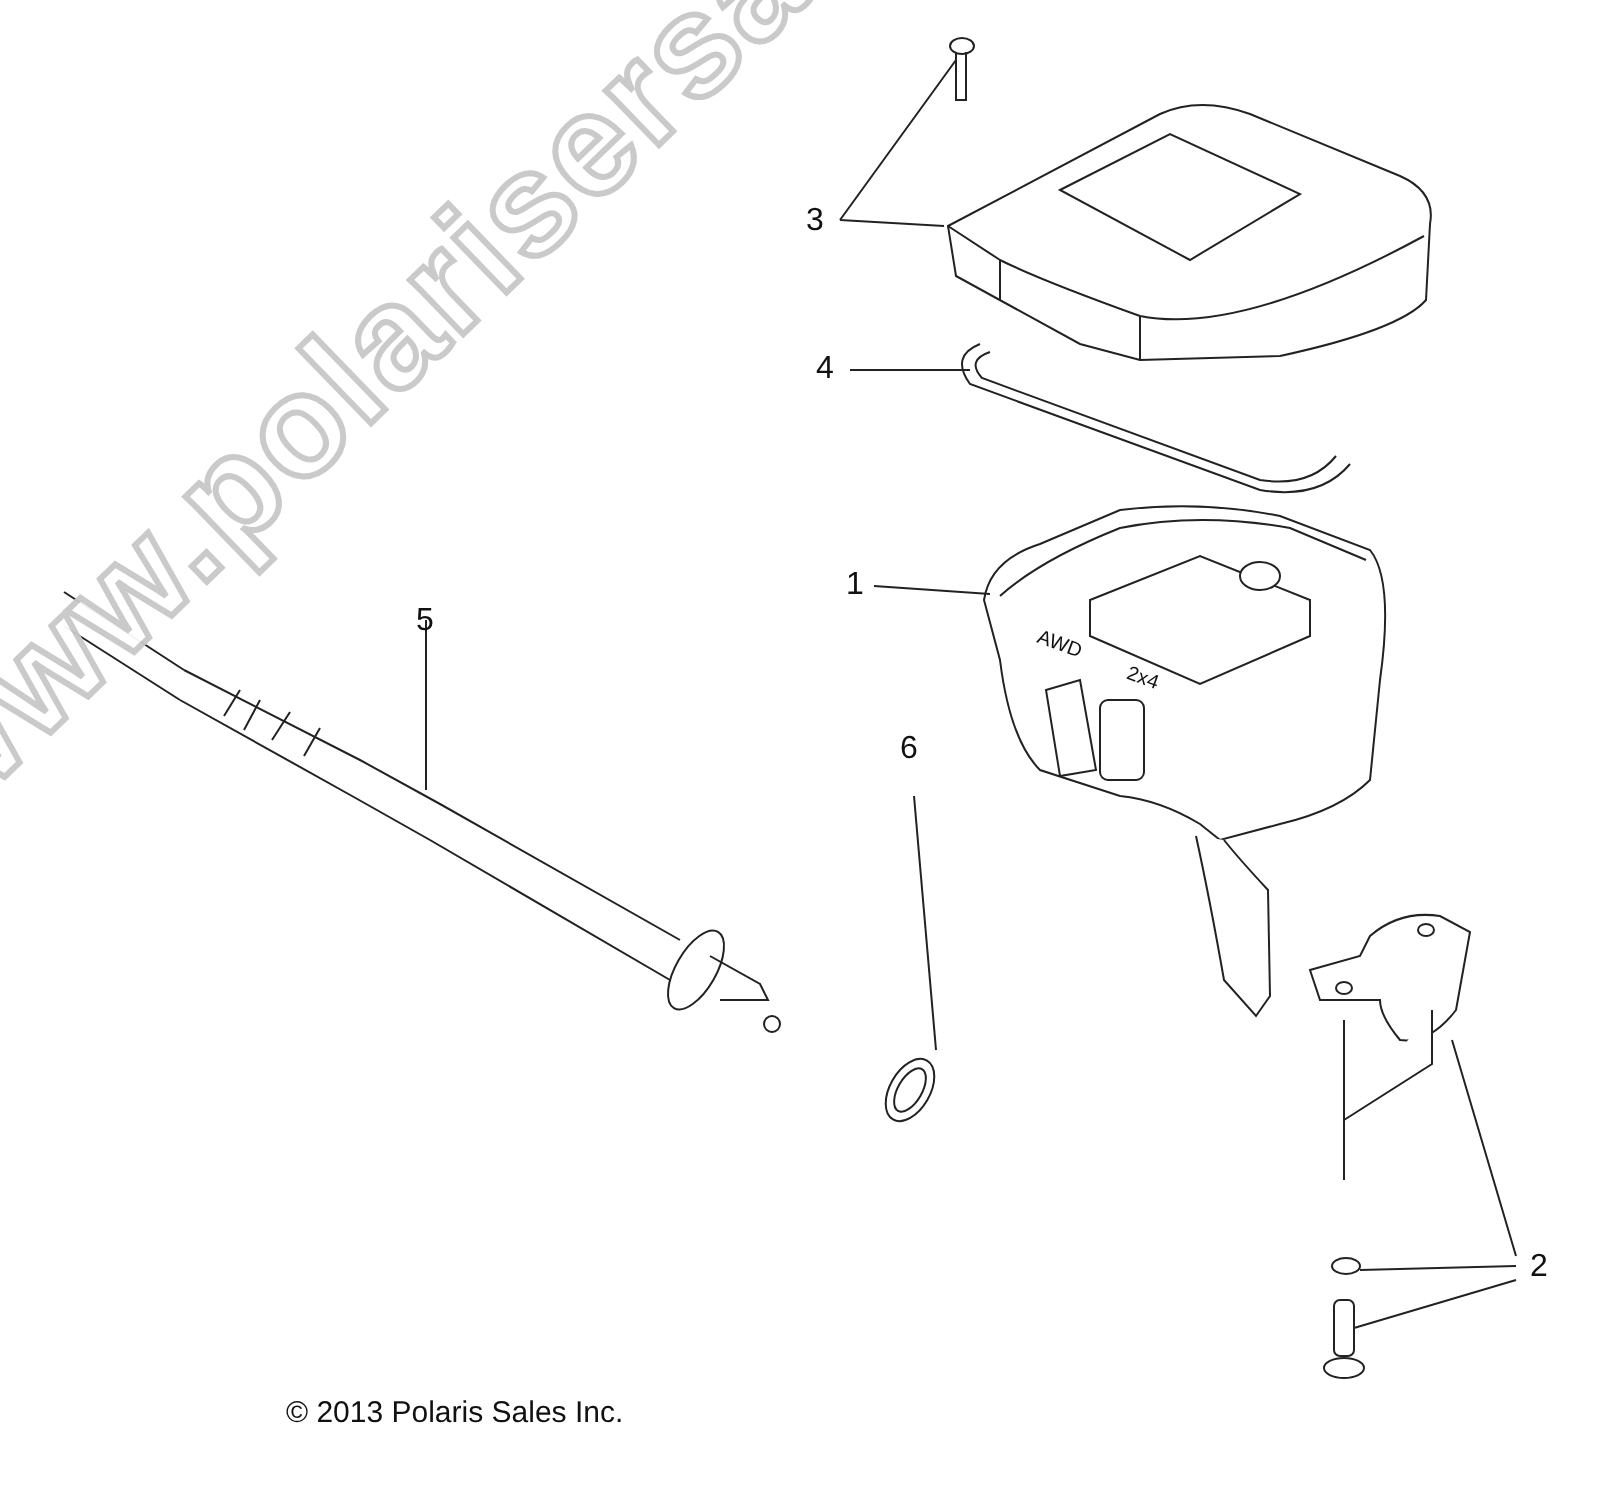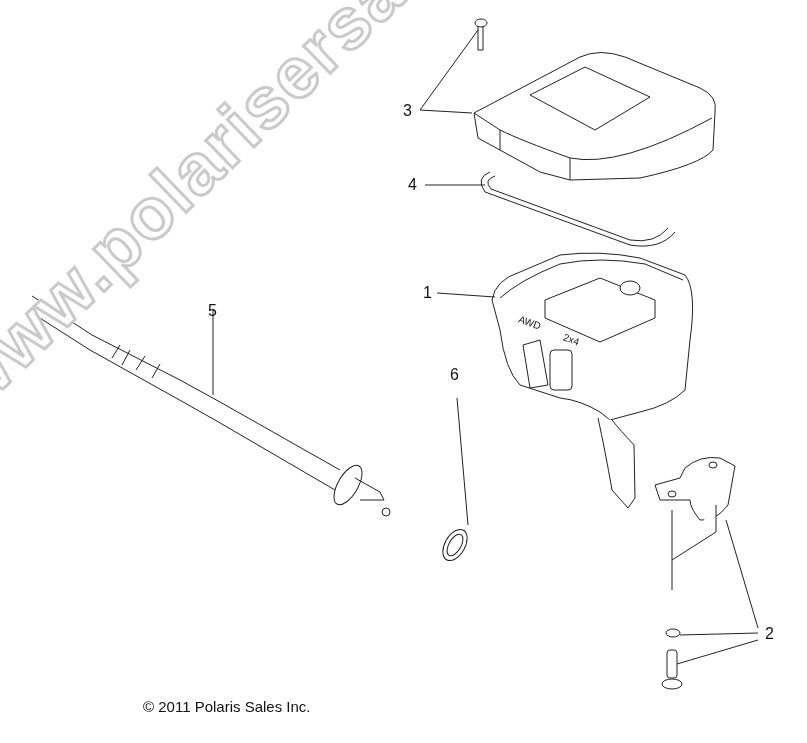--- a/index.html
+++ b/index.html
@@ -87,14 +87,14 @@
 <div class="callout" style="left:403px;top:103px">3</div>
 <div class="callout" style="left:408px;top:177px">4</div>
 <div class="callout" style="left:423px;top:285px">1</div>
 <div class="callout" style="left:208px;top:303px">5</div>
 <div class="callout" style="left:450px;top:367px">6</div>
 <div class="callout" style="left:765px;top:626px">2</div>
 
 <div class="callout" style="left:518px;top:318px;font-size:10px;transform:rotate(20deg)">AWD</div>
 <div class="callout" style="left:563px;top:335px;font-size:10px;transform:rotate(20deg)">2x4</div>
 
-<div class="copyright">© 2011 Polaris Sales Inc.</div>
+<div class="copyright">© 2013 Polaris Sales Inc.</div>
 </div>
 
 </body></html>

